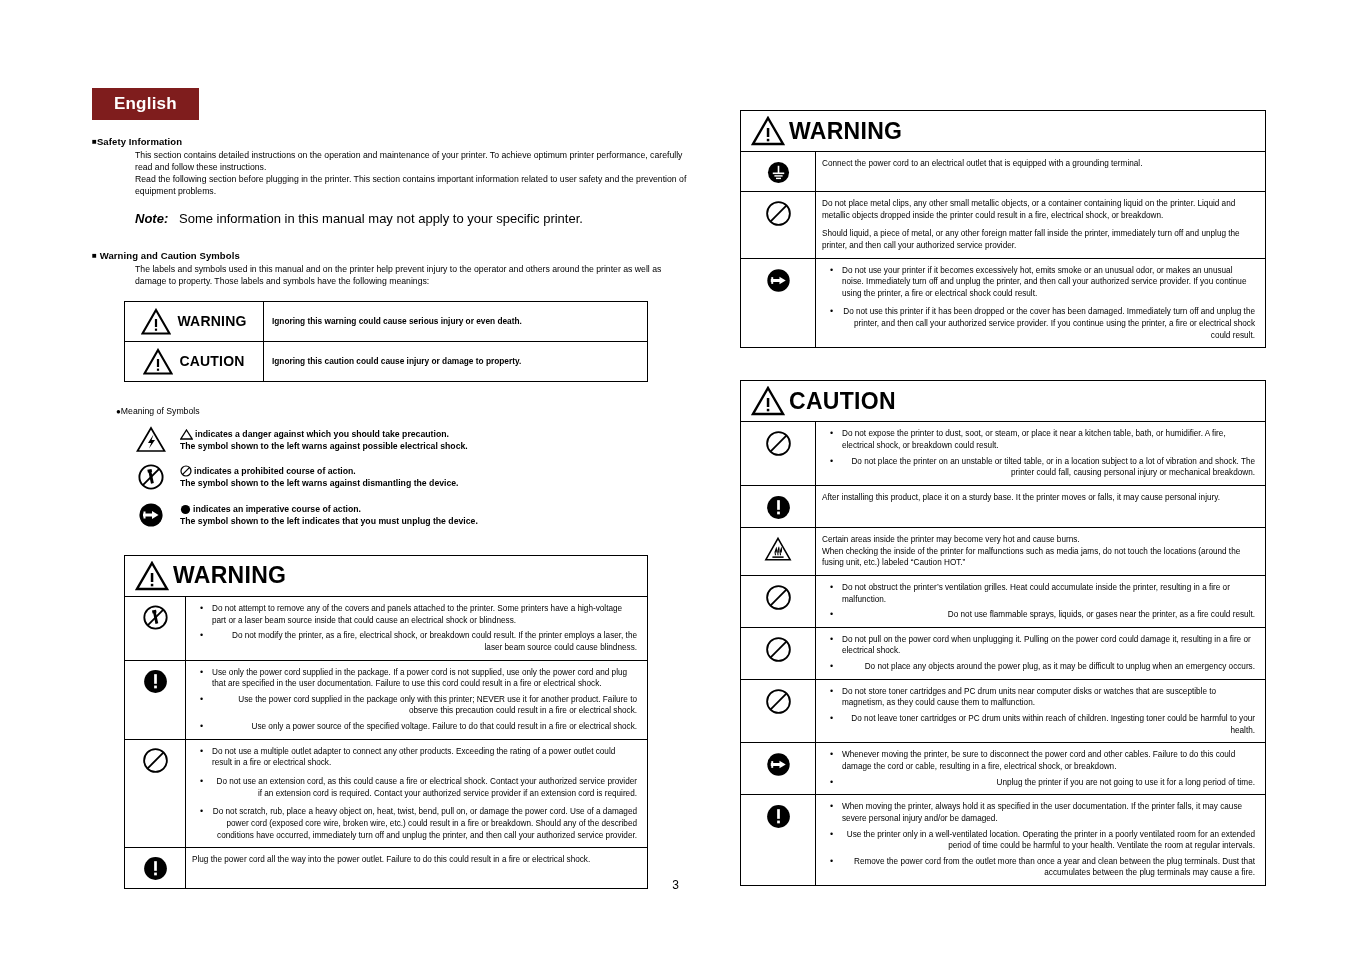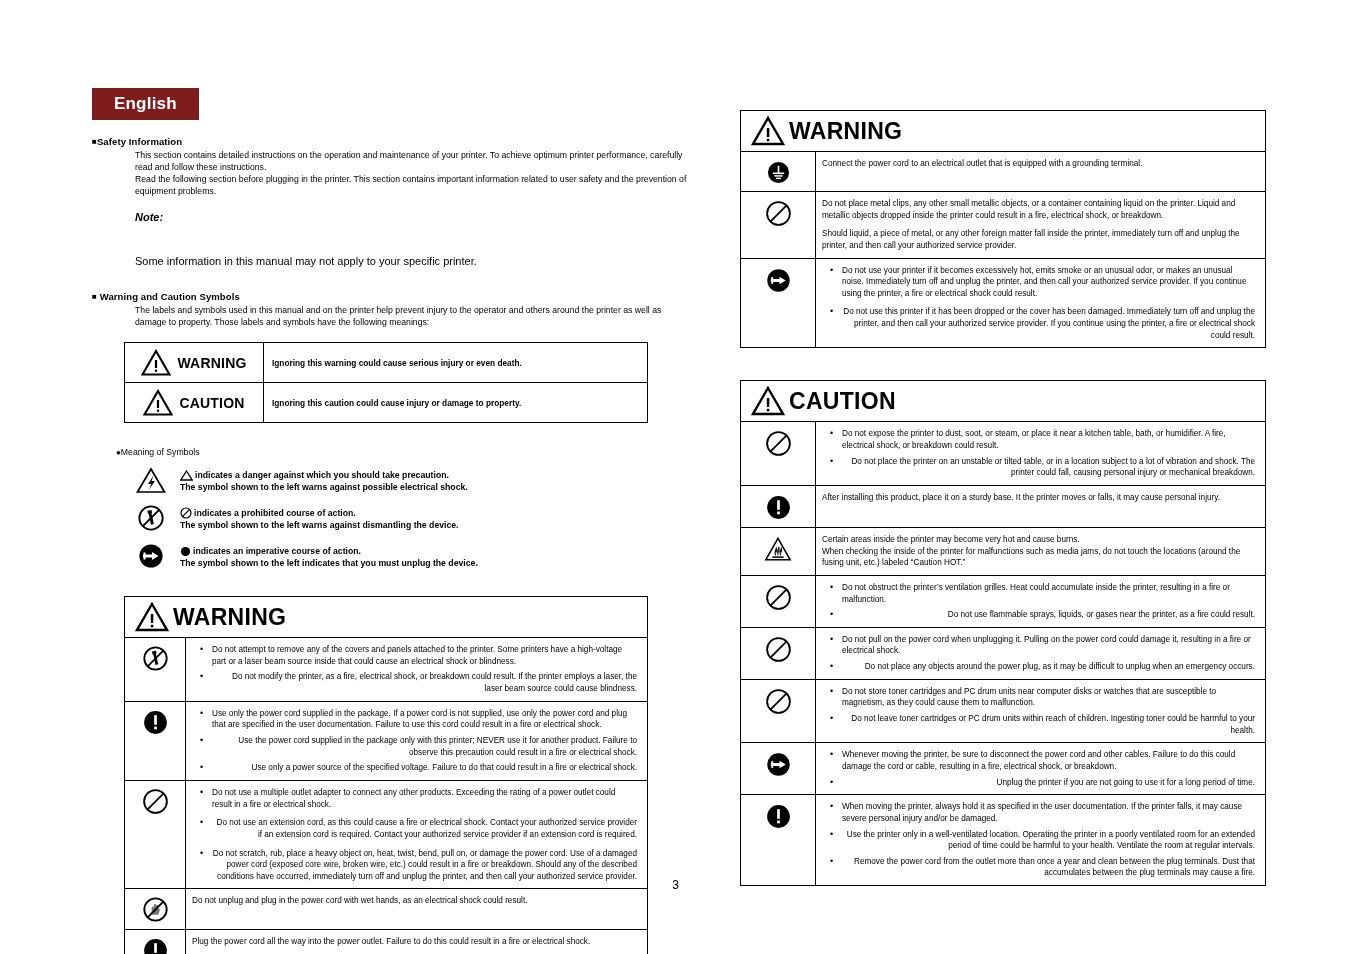--- a/index.html
+++ b/index.html
@@ -63,24 +63,23 @@
     font-size: 8.7px;
     line-height: 1.38;
     margin-left: 43px;
     max-width: 600px;
   }
   .sec-body p { margin: 0; }
 
   .note-row {
     margin-left: 43px;
     margin-top: 13px;
-    font-size: 11px;
+    font-size: 13px;
     line-height: 1.38;
     display: flex;
-    flex-direction: column;
   }
   .note-label {
     font-weight: bold;
     font-style: italic;
     width: 44px;
     flex: 0 0 44px;
   }
 
   
   .meaning-title {
@@ -410,32 +409,20 @@
         </td>
         <td class="text-cell">
           <ul class="bul" style="line-height:1.42;">
             <li>Do not use a multiple outlet adapter to connect any other products. Exceeding the rating of a power outlet could result in a fire or electrical shock.</li>
             <li style="margin-top:7px;">Do not use an extension cord, as this could cause a fire or electrical shock. Contact your authorized service provider if an extension cord is required. Contact your authorized service provider if an extension cord is required.</li>
             <li style="margin-top:7px;">Do not scratch, rub, place a heavy object on, heat, twist, bend, pull on, or damage the power cord. Use of a damaged power cord (exposed core wire, broken wire, etc.) could result in a fire or breakdown. Should any of the described conditions have occurred, immediately turn off and unplug the printer, and then call your authorized service provider.</li>
           </ul>
         </td>
       </tr>
 
-      <tr>
-        <td class="icon-cell">
-          <svg width="27" height="27" viewBox="0 0 28 28" style="margin:0 auto;">
-            <circle cx="14" cy="14" r="11.6" fill="none" stroke="#000" stroke-width="1.9"></circle>
-            <path d="M10 19.5 L10 12.5 Q10 11 11.2 11 Q12.3 11 12.3 12.5 L12.3 9.6 Q12.3 8.2 13.5 8.2 Q14.7 8.2 14.7 9.6 L14.7 12.3 L14.7 10.3 Q14.7 9.1 15.8 9.1 Q16.9 9.1 16.9 10.3 L16.9 13.2 Q18.2 12.6 18.6 13.7 L17 19.5 Z" fill="#000" opacity="0.55"></path>
-            <line x1="5.6" y1="22.4" x2="22.4" y2="5.6" stroke="#000" stroke-width="1.9"></line>
-          </svg>
-        </td>
-        <td class="text-cell">
-          <p>Do not unplug and plug in the power cord with wet hands, as an electrical shock could result.</p>
-        </td>
-      </tr>
 
       <tr>
         <td class="icon-cell">
           <svg width="27" height="27" viewBox="0 0 28 28" style="margin:0 auto;">
             <circle cx="14" cy="14" r="11.8" fill="#000"></circle>
             <rect x="12.6" y="6.4" width="2.8" height="10" fill="#fff"></rect>
             <rect x="12.6" y="18.2" width="2.8" height="2.9" fill="#fff"></rect>
           </svg>
         </td>
         <td class="text-cell">

